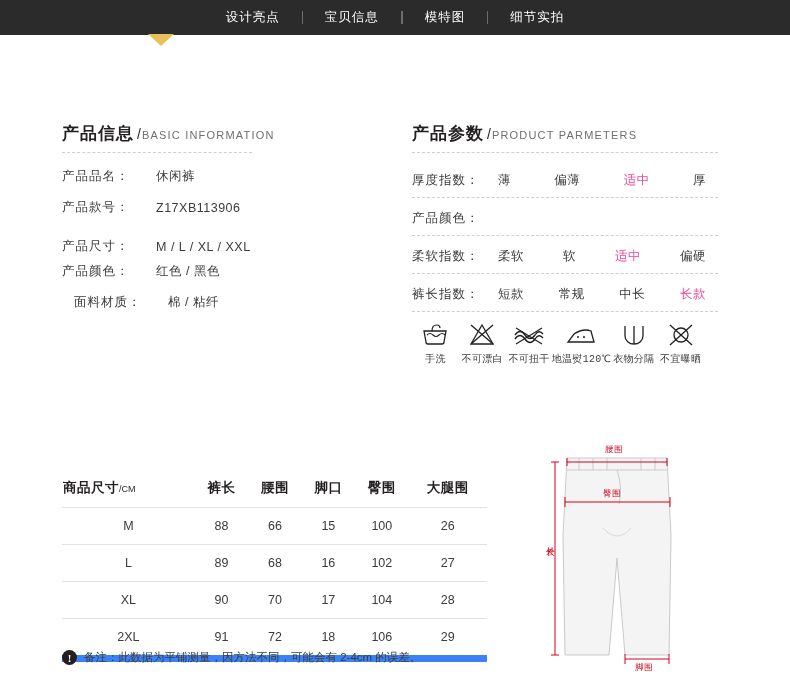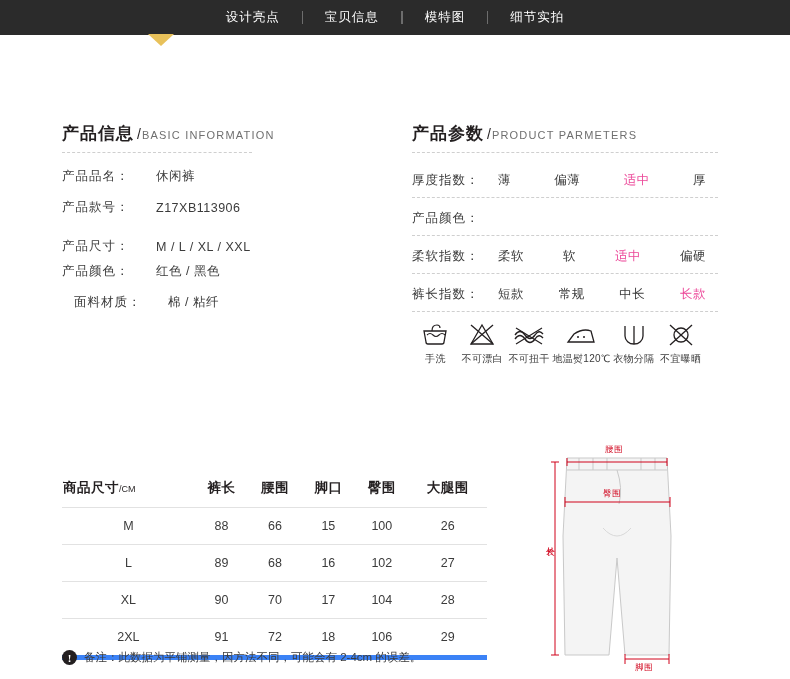--- a/index.html
+++ b/index.html
@@ -120,20 +120,21 @@
   }
   .param-opts span { letter-spacing: 0.5px; }
   .param-opts span.on { color: #ec4899; }
 
   
   .care-wrap {
     position: absolute;
     display: flex;
     width: 292px;
     justify-content: space-between;
+    font-family: Liberation Mono, monospace;
   }
   .care {
     display: flex;
     flex-direction: column;
     align-items: center;
     width: 58px;
   }
   .care .glyph { height: 26px; display: block; }
   .care .cap {
     font-size: 10px;
@@ -161,21 +162,21 @@
   }
   .size-table th:first-child { text-align: left; }
   .size-table th .unit { font-size: 9px; font-weight: normal; letter-spacing: 0; }
   .size-table td {
     font-size: 12.5px;
     color: #3b3b3b;
     text-align: center;
     padding: 11px 0;
     border-top: 1px solid #e2e2e2;
   }
-  .size-table tr:last-child td { border-bottom: 5px solid #3b82f6; }
+  .size-table tr:last-child td { border-bottom: 7px solid #3b82f6; }
 
   
   .note {
     position: absolute;
     left: 62px;
     top: 650px;
     display: flex;
     align-items: center;
     font-size: 11.5px;
     color: #3b3b3b;

